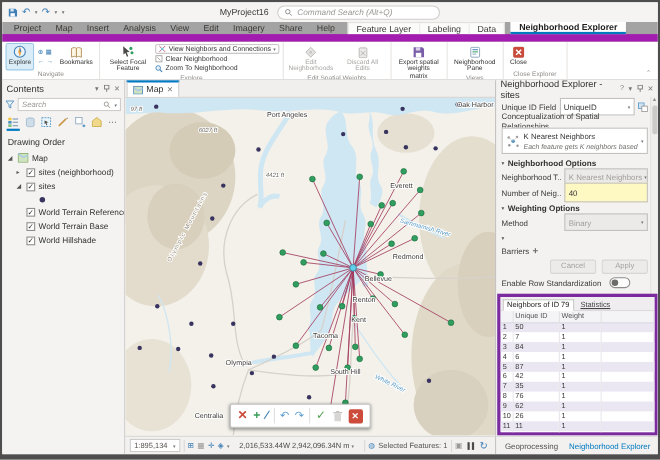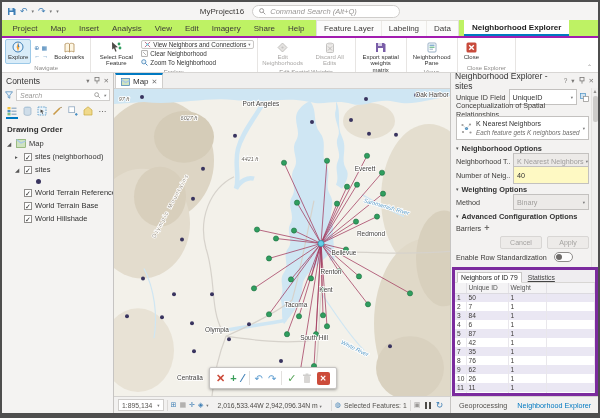--- a/index.html
+++ b/index.html
@@ -13,21 +13,21 @@
 .qat .tiny-caret{font-size:5px;color:#777}
 .title-center{position:absolute;left:0;right:0;top:0;bottom:0;display:flex;align-items:center;justify-content:center;gap:8px;z-index:1}
 .proj{color:#3c3a38;font-size:8px}
 .cmdsearch{width:148px;height:13px;background:#fff;border:1px solid #cfcdcb;border-radius:7px;display:flex;align-items:center;gap:4px;padding:0 6px;color:#9a9896;font-style:italic;font-size:7.5px}
 .title-right{margin-left:auto;display:flex;align-items:center;gap:7px;padding-right:6px;z-index:2;color:#5a5856}
 .avatar{width:10px;height:10px;border-radius:50%;background:#dcdad8;position:relative;overflow:hidden}
 .avatar::before{content:"";position:absolute;left:3px;top:2px;width:4px;height:4px;border-radius:50%;background:#9a9896}
 .avatar::after{content:"";position:absolute;left:1px;top:6px;width:8px;height:5px;border-radius:50%;background:#9a9896}
 .winbtn{font-size:8px;color:#5a5856;padding:0 2px}
 
-.ribbontabs{height:18px;background:#bef264;flex:0 0 auto;display:flex;align-items:stretch;font-size:8px;color:#3c3a38;padding-left:4px;border-bottom:2px solid #a21caf}
+.ribbontabs{height:18px;background:#a3a3a3;flex:0 0 auto;display:flex;align-items:stretch;font-size:8px;color:#3c3a38;padding-left:4px;border-bottom:7px solid #a21caf}
 .rtab{display:flex;align-items:center;padding:0 6.5px}
 .ctx-group{display:flex;margin-left:5px;background:#fbfbfa;border:1px solid #e2e0dc;border-bottom:none}
 .ctx-tab{display:flex;align-items:center;padding:0 7px;border-right:1px solid #eceae6}
 .ctx-tab:last-child{border-right:none}
 .active-tab{display:flex;align-items:center;margin-left:5px;padding:0 8px;background:#fff;font-weight:bold;color:#1d1d1d;border-bottom:2px solid #0079c1}
 
 .ribbon{height:35px;background:#fff;border-bottom:1px solid #d8d6d4;flex:0 0 auto;display:flex;overflow:hidden}
 .rgroup{display:flex;flex-direction:column;border-right:1px solid #e7e5e3;padding:1px 3px 0}
 .rgroup-body{flex:1;display:flex;align-items:stretch;gap:3px}
 .rgroup-label{font-size:6px;color:#8f8d8b;text-align:center;height:8px;line-height:8px;white-space:nowrap;position:relative;padding:0 6px}
@@ -49,21 +49,21 @@
 .phead{height:15px;display:flex;align-items:center;padding:0 4px;font-size:8.5px;color:#333;flex:0 0 auto}
 .hicons{margin-left:auto;display:flex;gap:4px;color:#7a7876;font-size:6.5px;align-items:center}
 .searchrow{display:flex;align-items:center;gap:3px;padding:1px 3px 2px}
 .funnel{width:8px;height:8px}
 .searchbox{flex:1;height:12px;background:#fff;border:1px solid #cfcdcb;display:flex;align-items:center;gap:3px;padding:0 3px;color:#9a9896;font-style:italic;font-size:7px}
 .searchbox .mag{margin-left:auto}
 .icontabs{display:flex;gap:3px;padding:2px 4px 0;align-items:flex-end}
 .icontab{width:13px;height:14px;display:flex;align-items:center;justify-content:center;border-bottom:2px solid transparent}
 .icontab.active{border-bottom-color:#0079c1}
 .dots3{font-size:8px;color:#555;letter-spacing:1px}
-.draworder{font-weight:bold;font-size:8px;color:#323232;padding:6px 5px 3px}
+.draworder{font-weight:normal;font-size:8px;color:#323232;padding:6px 5px 3px}
 .trow{display:flex;align-items:center;gap:3px;height:13px;padding-left:5px;font-size:7.5px;color:#333;white-space:nowrap;overflow:hidden}
 .trow.lvl2{padding-left:13px}
 .trow.lvl3{padding-left:34px;height:10px}
 .exp{width:6px;font-size:5.5px;color:#555;flex:0 0 auto}
 .cb{width:8px;height:8px;background:#fff;border:1px solid #8f8d8b;font-size:7px;line-height:7px;color:#2d2d2d;text-align:center;flex:0 0 auto}
 .symdot{width:5px;height:5px;border-radius:50%;background:#39345f}
 
 .mapcol{grid-column:2;grid-row:1;display:flex;flex-direction:column;min-width:0;min-height:0;background:#e9e7e4}
 .maptabs{height:16px;background:#f0efee;border-bottom:1px solid #d4d2d0;display:flex;align-items:flex-end;padding-left:1px;flex:0 0 auto}
 .maptab{height:15px;background:#fff;border:1px solid #d0cecc;border-bottom:none;border-top:2px solid #0079c1;display:flex;align-items:center;gap:3px;font-size:8px;color:#333;padding:0 5px}
@@ -726,21 +726,20 @@
         </div>
         <div class="frow">
           <span class="flabel" style="width:54px">Method</span>
           <span class="combo disabled">
             <span>Binary</span>
             <span class="caret">▾</span>
           </span>
         </div>
         <div class="sect">
           <span class="sc">▾</span>
-          <span>Advanced Configuration Options</span>
         </div>
         <div class="frow" style="height:10px">
           <span>Barriers</span>
           <span class="plus">+</span>
         </div>
         <div class="btnrow">
           <span class="gbtn">Cancel</span>
           <span class="gbtn">Apply</span>
         </div>
         <div class="frow" style="height:12px">

